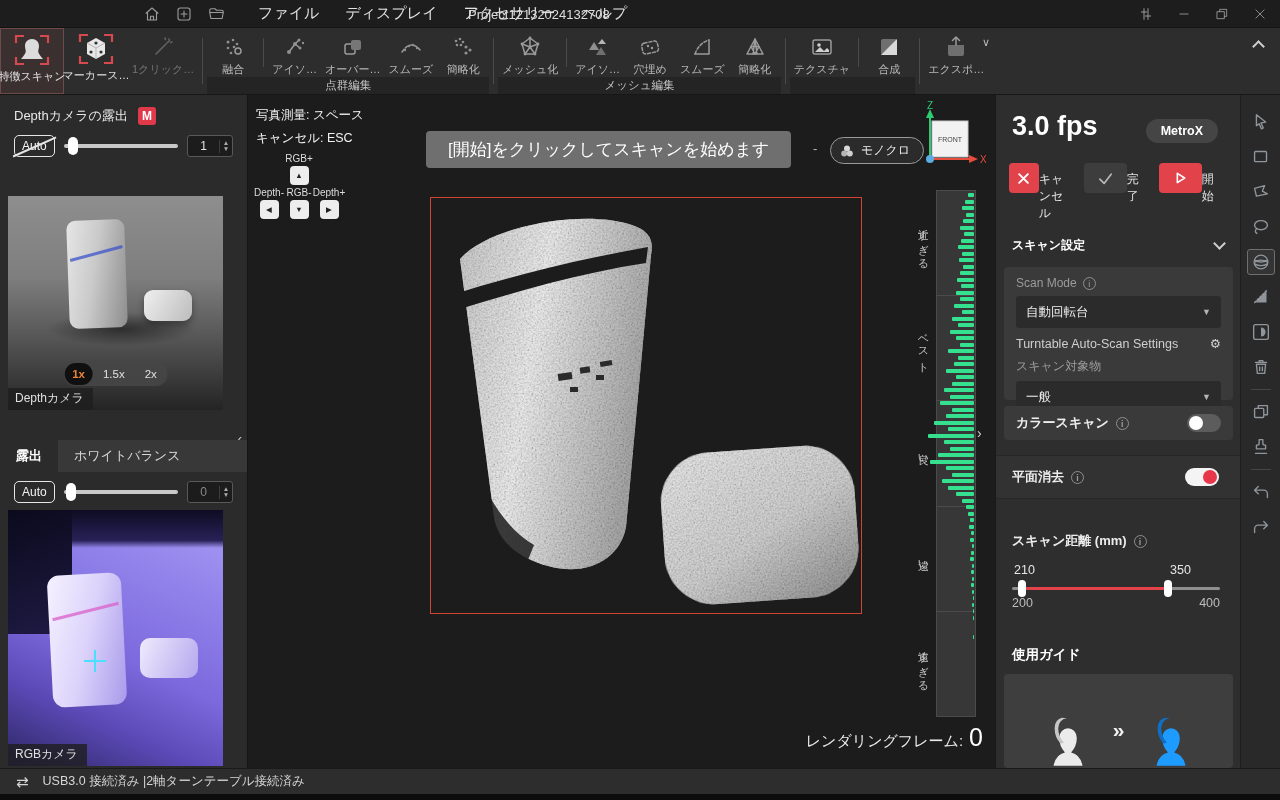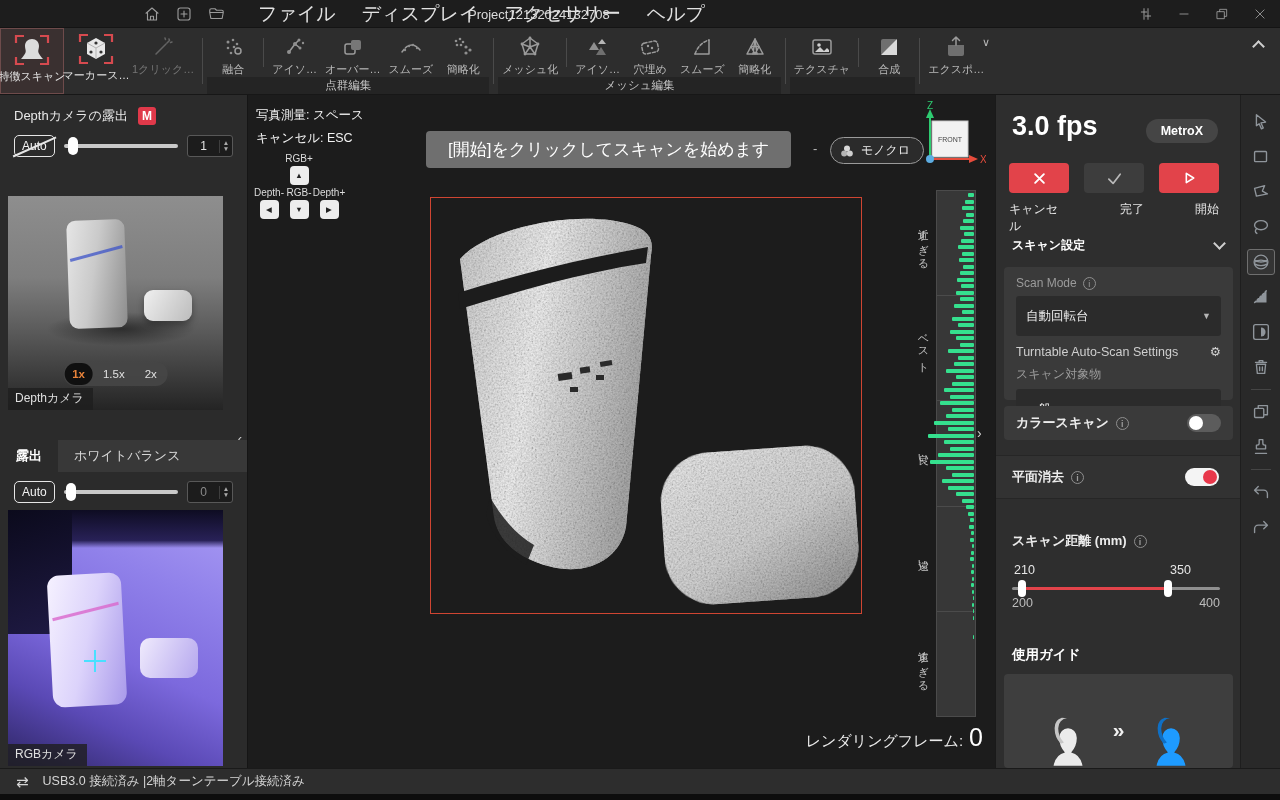--- a/index.html
+++ b/index.html
@@ -5,21 +5,21 @@
   * { box-sizing:border-box; margin:0; padding:0; }
   html,body { width:1280px; height:800px; overflow:hidden; background:#111; }
   body { font-family:"Liberation Sans","DejaVu Sans",sans-serif; color:#e0e0e0; }
   #app { position:relative; width:1280px; height:800px; background:#1c1c1c; overflow:hidden; }
 
   
   #titlebar { position:absolute; left:0; top:0; width:1280px; height:28px; background:#1d1d1d; display:flex; align-items:center; border-bottom:1px solid #141414; }
   .tb-left { display:flex; align-items:center; margin-left:140px; gap:8px; }
   .tb-ic { width:24px; height:22px; display:flex; align-items:center; justify-content:center; color:#cfcfcf; }
   .menus { display:flex; gap:26px; margin-left:22px; }
-  .menu { font-size:19px; color:#e2e2e2; cursor:default; }
+  .menu { font-size:15px; color:#e2e2e2; cursor:default; }
   .tb-title { position:absolute; left:468px; top:0; height:28px; display:flex; align-items:center; font-size:13px; color:#dcdcdc; }
   .tb-right { position:absolute; right:6px; top:0; height:28px; display:flex; align-items:center; gap:10px; }
   .tb-right .tb-ic { width:28px; }
 
   
   #toolbar { position:absolute; left:0; top:28px; width:1280px; height:67px; background:#2d2d2d; display:flex; align-items:stretch; border-bottom:1px solid #171717; }
   .scan-tab { width:64px; display:flex; flex-direction:column; align-items:center; justify-content:flex-start; padding-top:4px; gap:2px; }
   .scan-tab.selected { background:#3a3030; border:1px solid #6e4b4b; }
   .scan-lab { font-size:11px; color:#e4e4e4; white-space:nowrap; }
   .titem { min-width:52px; display:flex; flex-direction:column; align-items:center; justify-content:flex-start; padding:7px 4px 0 4px; gap:3px; }
@@ -103,32 +103,32 @@
   .hist-labels { position:absolute; right:44px; top:0; width:18px; height:100%; display:flex; flex-direction:column; }
   .hist-labels div { flex:1; display:flex; align-items:center; justify-content:center; writing-mode:vertical-rl; text-orientation:upright; font-size:11px; color:#c2c2c2; letter-spacing:2px; }
   .hist-bars { position:absolute; right:2px; top:3px; display:flex; flex-direction:column; align-items:flex-end; gap:2.5px; }
   .hbar { height:4px; border-radius:1px; }
 
   
   #right-panel { position:absolute; left:995px; top:95px; width:245px; height:673px; background:#2e2e2e; border-left:1px solid #1a1a1a; }
   .fps { position:absolute; left:16px; top:16px; font-size:27px; font-weight:bold; color:#fff; }
   .device-pill { position:absolute; right:22px; top:24px; background:#454545; border-radius:14px; padding:5px 15px; font-size:12.5px; font-weight:bold; color:#fff; }
   .actions { position:absolute; left:13px; top:68px; display:flex; gap:15px; }
-  .action { display:flex; flex-direction:column; align-items:flex-end; width:60px; }
+  .action { display:flex; flex-direction:row; align-items:flex-start; width:60px; }
   .act-btn { width:60px; height:30px; border-radius:4px; display:flex; align-items:center; justify-content:center; }
   .act-btn.red { background:#e2434a; }
   .act-btn.dark { background:#3d3d3d; }
   .action .al { margin-top:8px; font-size:12px; color:#e4e4e4; }
   .sec-header { position:absolute; left:16px; right:16px; display:flex; align-items:center; justify-content:space-between; }
   .sec-header span { font-size:12px; font-weight:bold; color:#fff; }
   .chev-down { width:9px; height:9px; border-right:2px solid #cfcfcf; border-bottom:2px solid #cfcfcf; transform:rotate(45deg); margin-top:-4px; }
   .card { position:absolute; left:8px; width:229px; background:#3a3a3a; border-radius:4px; }
   .card1 { top:172px; height:133px; padding:9px 12px; }
   .mini-label { font-size:12px; color:#9b9b9b; display:flex; align-items:center; gap:6px; }
-  .select { margin-top:6px; height:40px; background:#2b2b2b; border-radius:3px; display:flex; align-items:center; justify-content:space-between; padding:0 10px; }
+  .select { margin-top:6px; height:32px; background:#2b2b2b; border-radius:3px; display:flex; align-items:center; justify-content:space-between; padding:0 10px; }
   .select span { font-size:12.5px; color:#ececec; }
   .select .caret { font-size:9px; color:#b5b5b5; }
   .tt-row { margin-top:8px; margin-bottom:7px; display:flex; align-items:center; justify-content:space-between; }
   .tt-row span { font-size:12.5px; color:#cfcfcf; }
   .gear { font-size:15px; color:#c9c9c9; }
   .card2 { top:311px; height:34px; display:flex; align-items:center; justify-content:space-between; padding:0 12px; }
   .row-label { font-size:13px; font-weight:bold; color:#ececec; display:flex; align-items:center; gap:7px; }
   .info-i { display:inline-block; width:13px; height:13px; border:1px solid #8e8e8e; border-radius:50%; color:#9b9b9b; font-size:9px; line-height:12px; text-align:center; font-style:normal; }
   .info-i::after { content:"i"; }
   .toggle { position:relative; width:34px; height:18px; border-radius:9px; }

